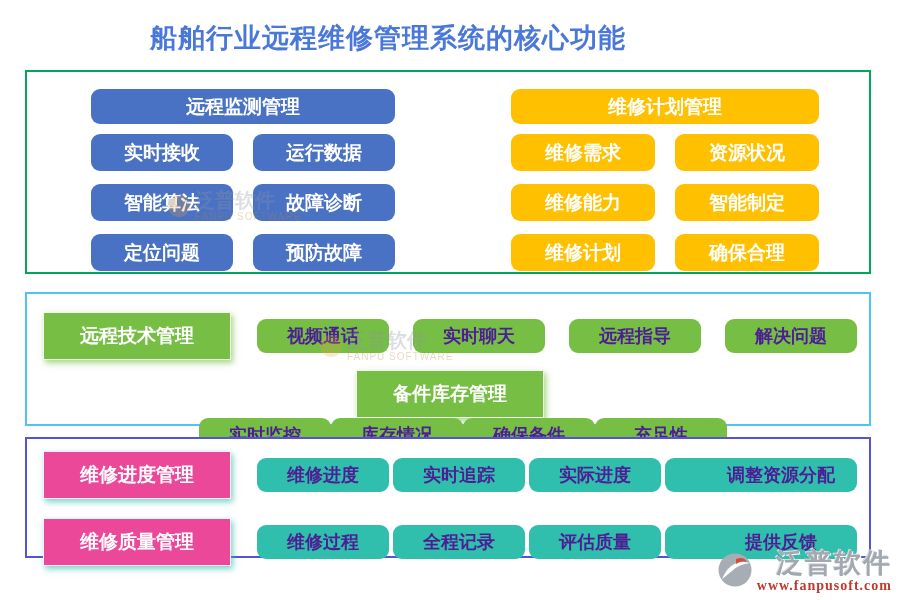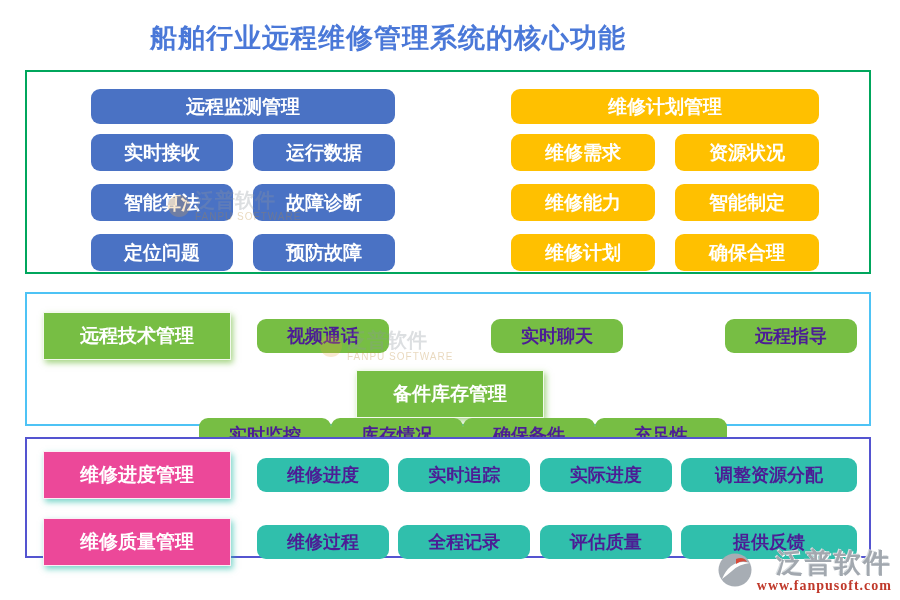--- a/index.html
+++ b/index.html
@@ -44,21 +44,21 @@
   .greenbg{background:#77be44;box-shadow:2px 3px 6px rgba(119,190,68,.65);}
   .tealbg{background:#ec4899;box-shadow:2px 3px 6px rgba(48,191,172,.65);}
   .fbtns{flex:1;display:flex;justify-content:space-between;margin-left:26px;}
   .btn2{
     width:132px;height:34px;border-radius:9px;
     display:flex;align-items:center;justify-content:center;
     color:#4c1d95;font-weight:bold;font-size:18px;white-space:nowrap;
   }
   .btn2.green{background:#77be44;}
   .btn2.teal{background:#30bfac;}
-  .btn2.wide{width:176px;}
+  .btn2.wide{width:152px;padding-left:40px;}
 
   
   .wm{position:absolute;display:flex;align-items:center;gap:5px;opacity:.30;pointer-events:none;z-index:5;}
   .wm-badge{width:22px;height:22px;border-radius:50%;background:#e8a33d;opacity:.8;flex:none;}
   .wm-txt{display:flex;flex-direction:column;line-height:1;}
   .wm-cn{font-size:20px;font-weight:bold;color:#8f969e;}
   .wm-en{font-size:10px;color:#b9852f;letter-spacing:1px;margin-top:2px;}
 
   
   .footer{position:absolute;right:8px;bottom:6px;display:flex;align-items:flex-start;gap:4px;z-index:6;}
@@ -107,20 +107,21 @@
   </div>
 </div>
 
 <div class="sec sec2">
   <div class="frow s2r1">
     <div class="rowhdr greenbg">远程技术管理</div>
     <div class="fbtns">
       <div class="btn2 green">视频通话</div>
       <div class="btn2 green">实时聊天</div>
       <div class="btn2 green">远程指导</div>
+      <div class="btn2 green">解决问题</div>
     </div>
   </div>
   <div class="frow s2r2">
     <div class="rowhdr greenbg">备件库存管理</div>
     <div class="fbtns">
       <div class="btn2 green">实时监控</div>
       <div class="btn2 green">库存情况</div>
       <div class="btn2 green">确保备件</div>
       <div class="btn2 green">充足性</div>
     </div>

